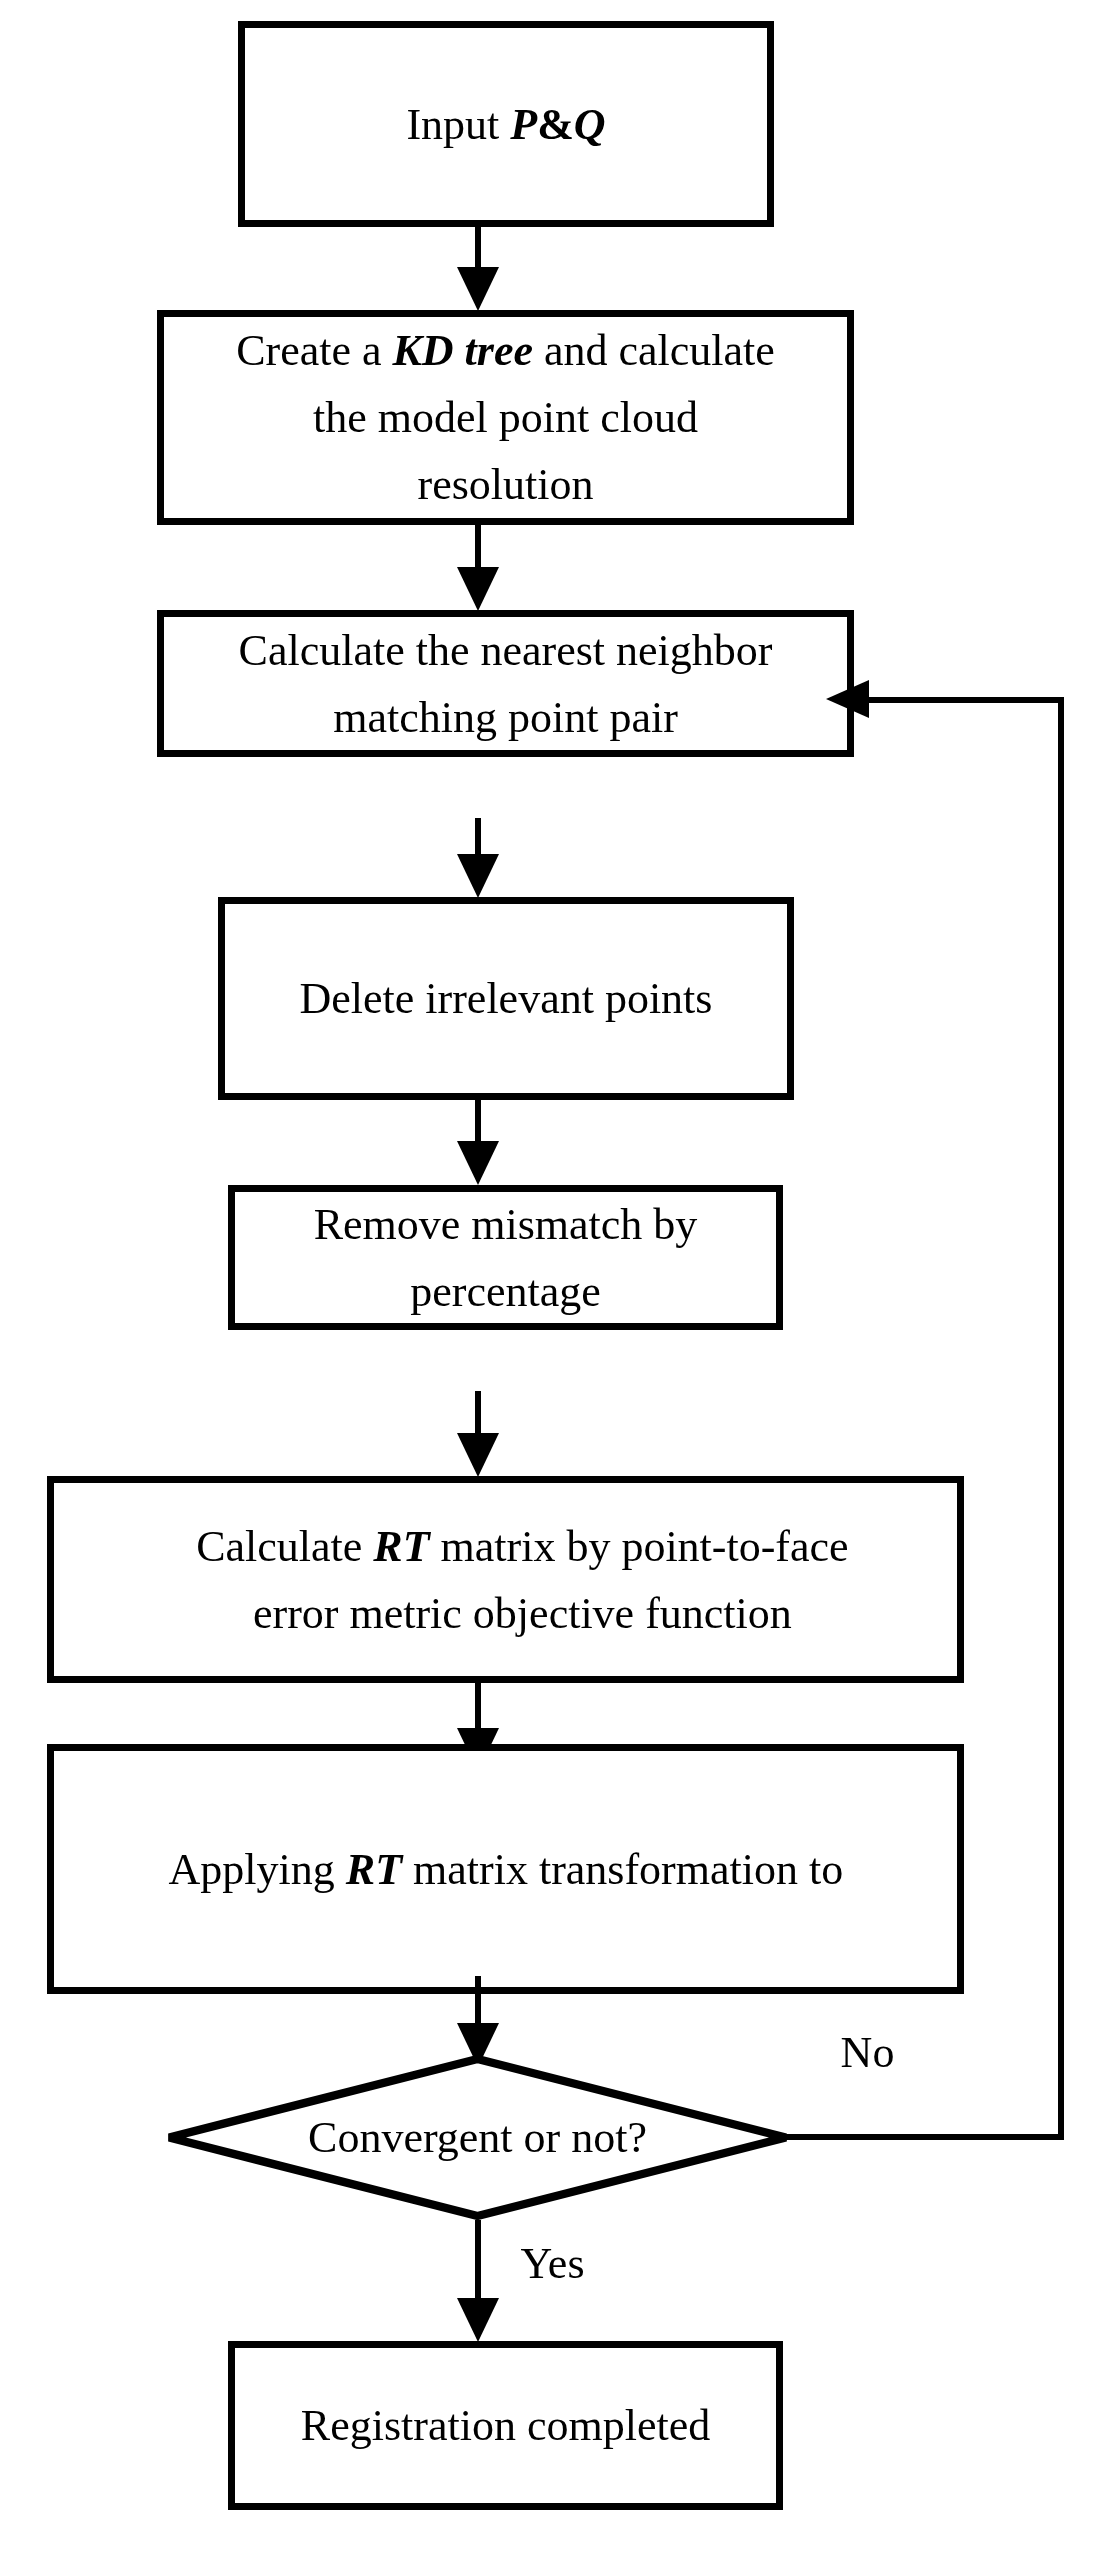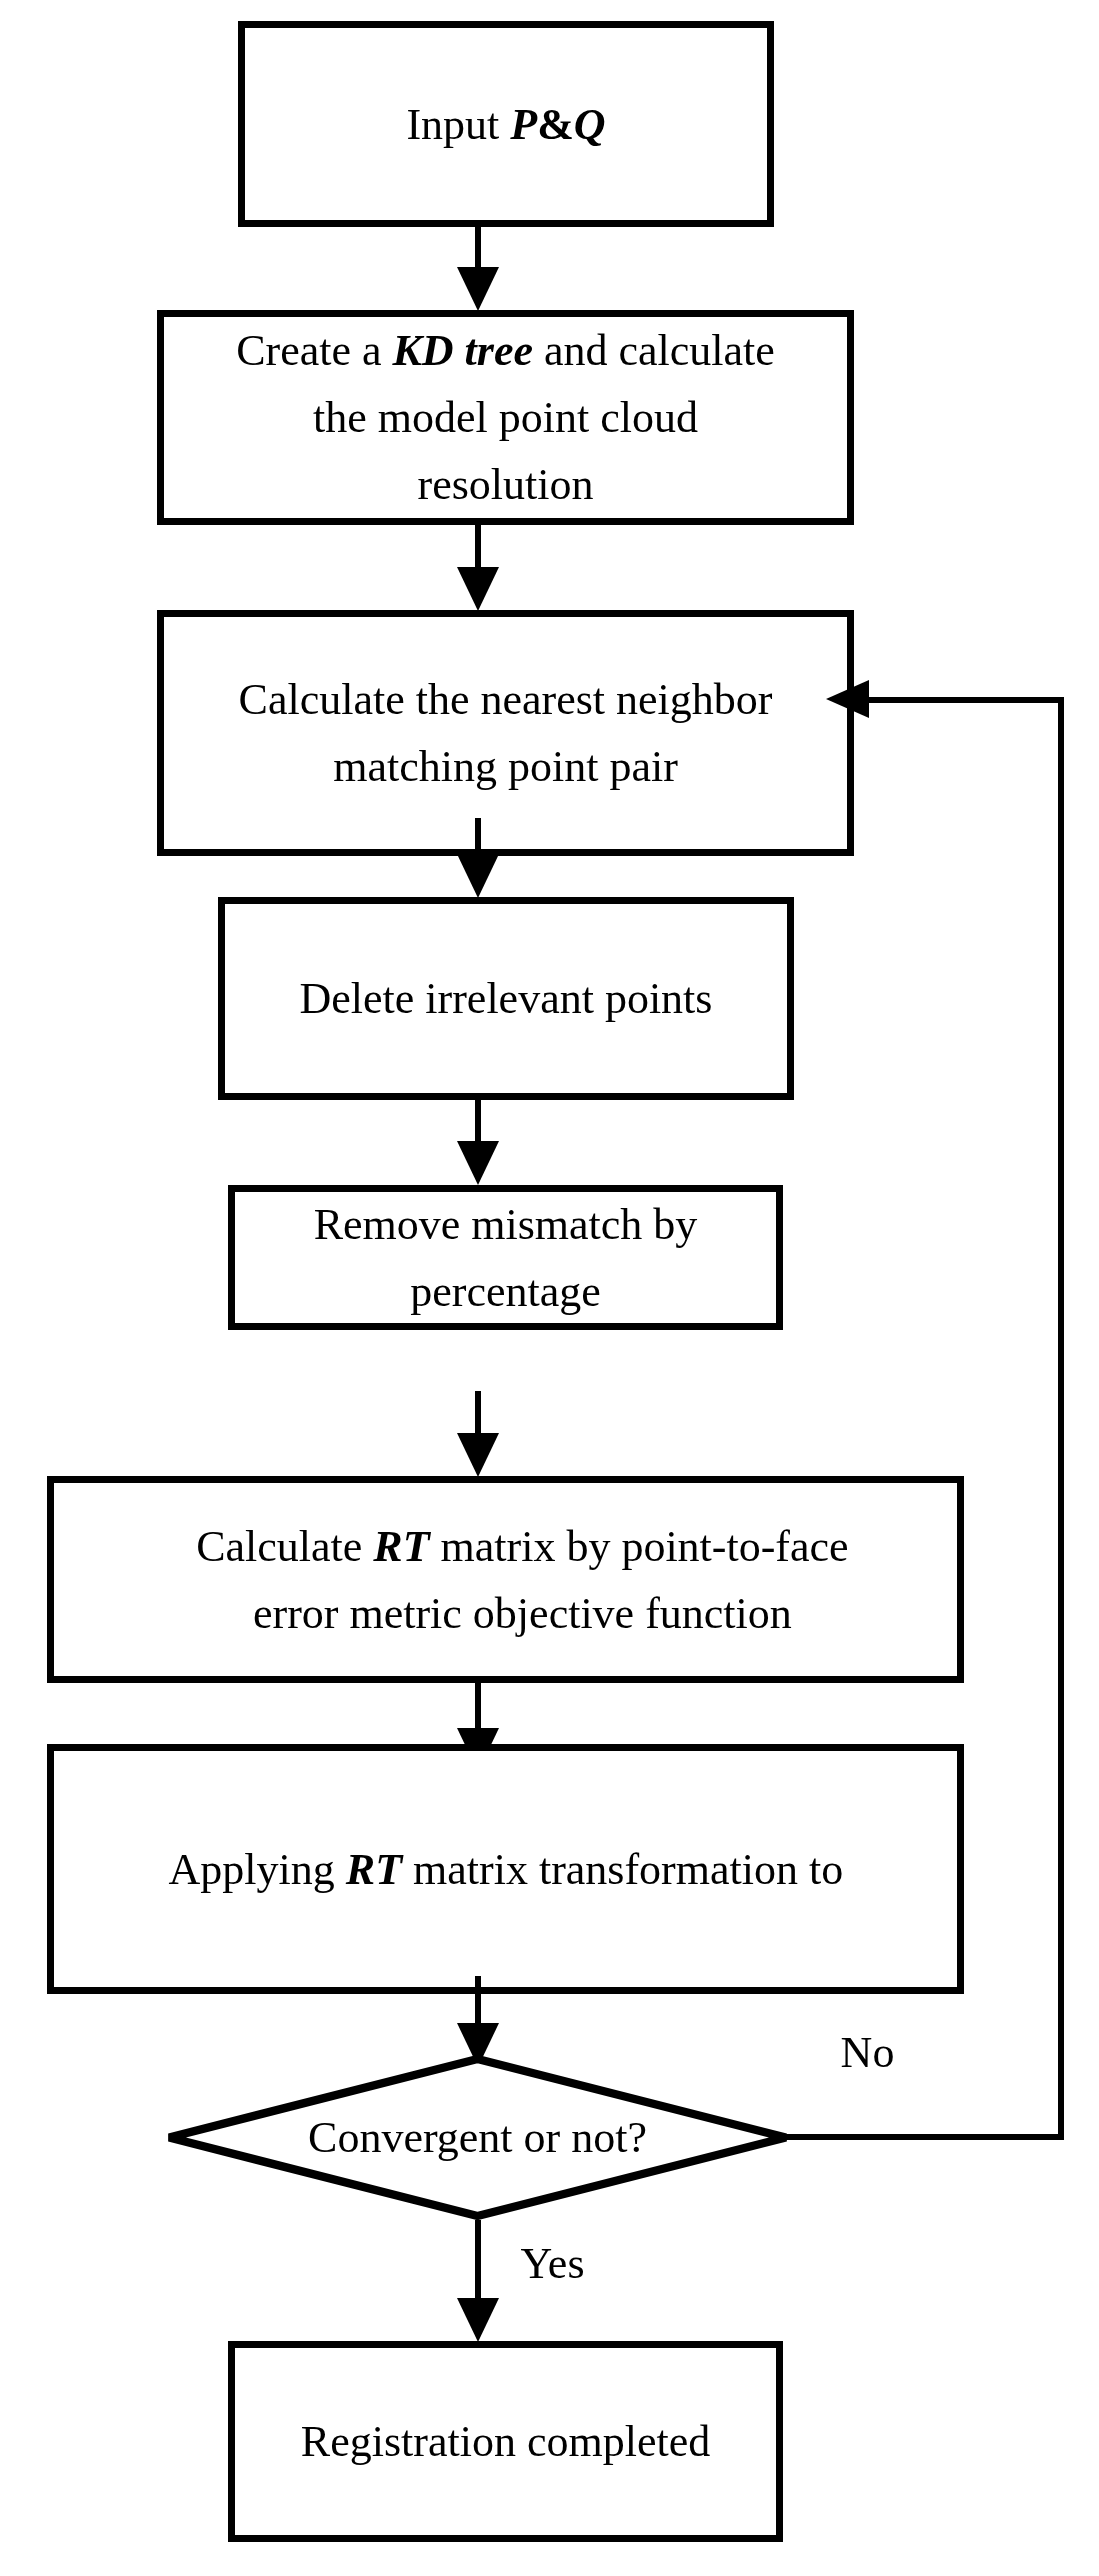--- a/index.html
+++ b/index.html
@@ -96,21 +96,21 @@
 
   <div class="box" style="left:129px; top:310px; width:697px; height:215px;">
     <div class="tline"><span>Create a </span><span class="vb">KD tree</span><span> and calculate</span></div>
     <div class="tline">the model point cloud</div>
     <div class="tline">resolution</div>
   </div>
 
   <div class="vline" style="left:475px; top:525px; height:44px;"></div>
   <div class="arrow-down" style="left:457px; top:567px;"></div>
 
-  <div class="box" style="left:129px; top:610px; width:697px; height:246px;">
+  <div class="box" style="left:129px; top:610px; width:697px; height:147px;">
     <div class="tline">Calculate the nearest neighbor</div>
     <div class="tline">matching point pair</div>
   </div>
 
   <div class="vline" style="left:475px; top:818px; height:40px;"></div>
   <div class="arrow-down" style="left:457px; top:854px;"></div>
 
   <div class="box" style="left:190px; top:897px; width:576px; height:203px;">
     <div class="tline">Delete irrelevant points</div>
   </div>
@@ -151,18 +151,18 @@
   <div class="hline" style="left:783px; top:2134px; width:281px;"></div>
   <div class="vline" style="left:1058px; top:697px; height:1443px;"></div>
   <div class="hline" style="left:865px; top:697px; width:199px;"></div>
   <div class="arrow-left" style="left:826px; top:680px;"></div>
   <div class="edge-label" style="left:798px; top:2019px; width:139px;">No</div>
 
   <div class="vline" style="left:475px; top:2220px; height:82px;"></div>
   <div class="arrow-down" style="left:457px; top:2298px;"></div>
   <div class="edge-label" style="left:490px; top:2230px; width:125px;">Yes</div>
 
-  <div class="box" style="left:200px; top:2341px; width:555px; height:201px;">
+  <div class="box" style="left:200px; top:2341px; width:555px; height:169px;">
     <div class="tline">Registration completed</div>
   </div>
 
 </div>
 
 
 </body></html>

